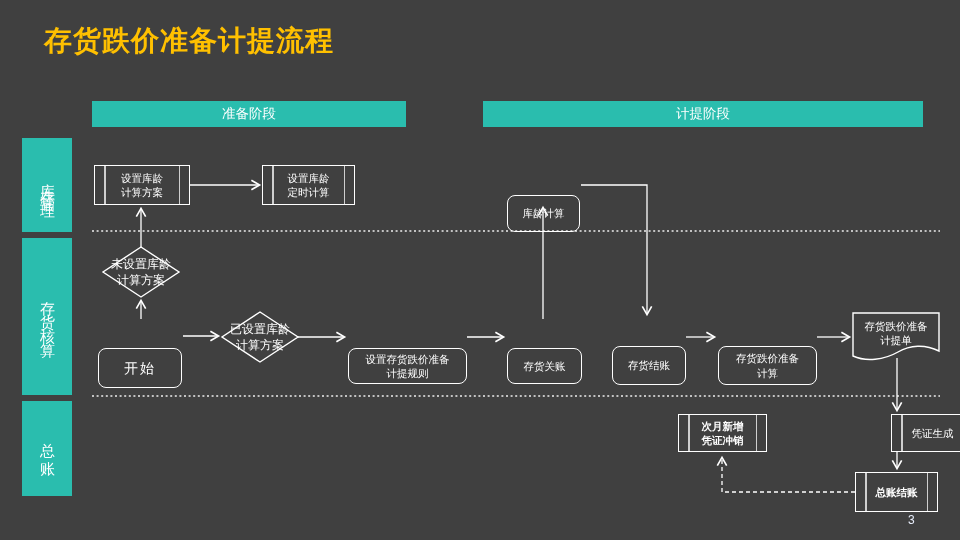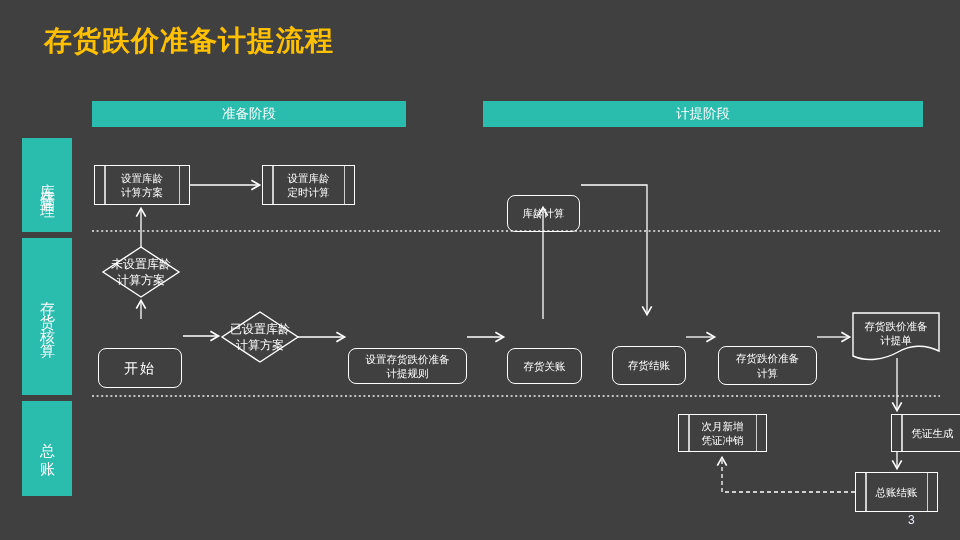--- a/index.html
+++ b/index.html
@@ -137,31 +137,31 @@
   <div class="abs node rounded" style="left:718px;top:318px;width:99px;height:39px;">
     <span>存货跌价准备
 计算</span>
   </div>
 
   <div class="abs node noborder" style="left:853px;top:314px;width:86px;height:38px;">
     <span>存货跌价准备
 计提单</span>
   </div>
 
-  <div class="abs node sub" style="left:678px;top:414px;width:89px;height:38px;">
+  <div class="abs node sub" style="left:678px;top:414px;width:89px;height:38px;font-weight:bold;">
     <i class="bar l"></i><i class="bar r"></i>
     <span>次月新增
 凭证冲销</span>
   </div>
 
   <div class="abs node sub" style="left:855px;top:414px;width:83px;height:38px;margin-left:36px;">
     <i class="bar l"></i><i class="bar r"></i>
     <span>凭证生成</span>
   </div>
 
-  <div class="abs node sub" style="left:855px;top:472px;width:83px;height:40px;">
+  <div class="abs node sub" style="left:855px;top:472px;width:83px;height:40px;font-weight:bold;">
     <i class="bar l"></i><i class="bar r"></i>
     <span>总账结账</span>
   </div>
 
   <div class="abs page-num">3</div>
 
 </div>
 
 </body></html>

